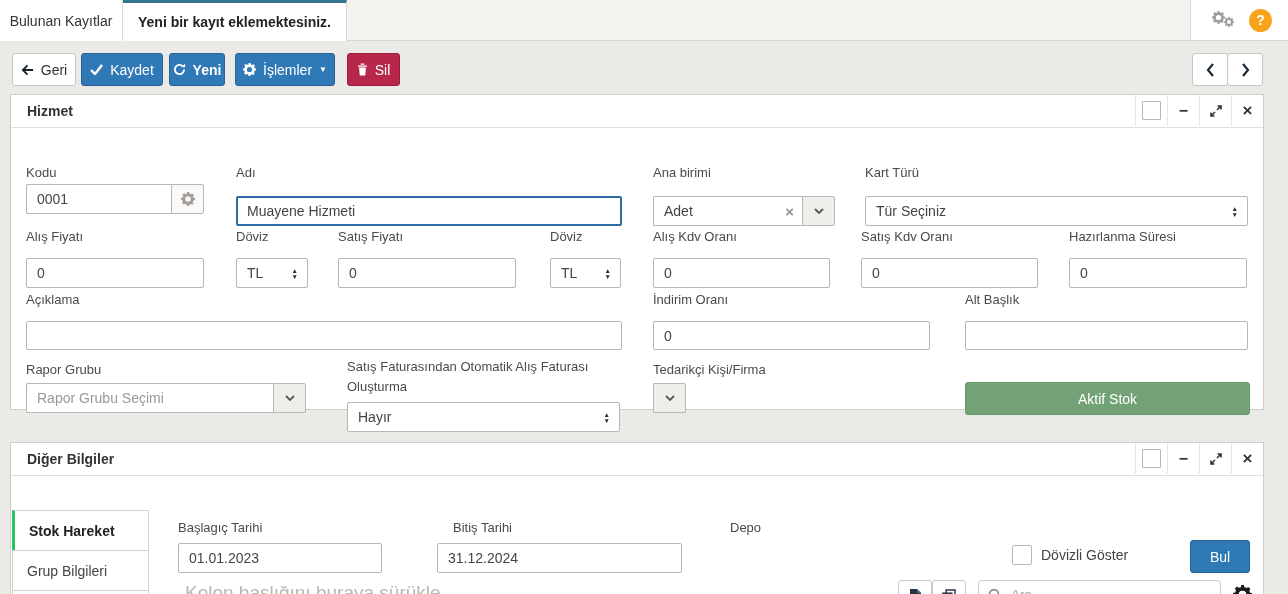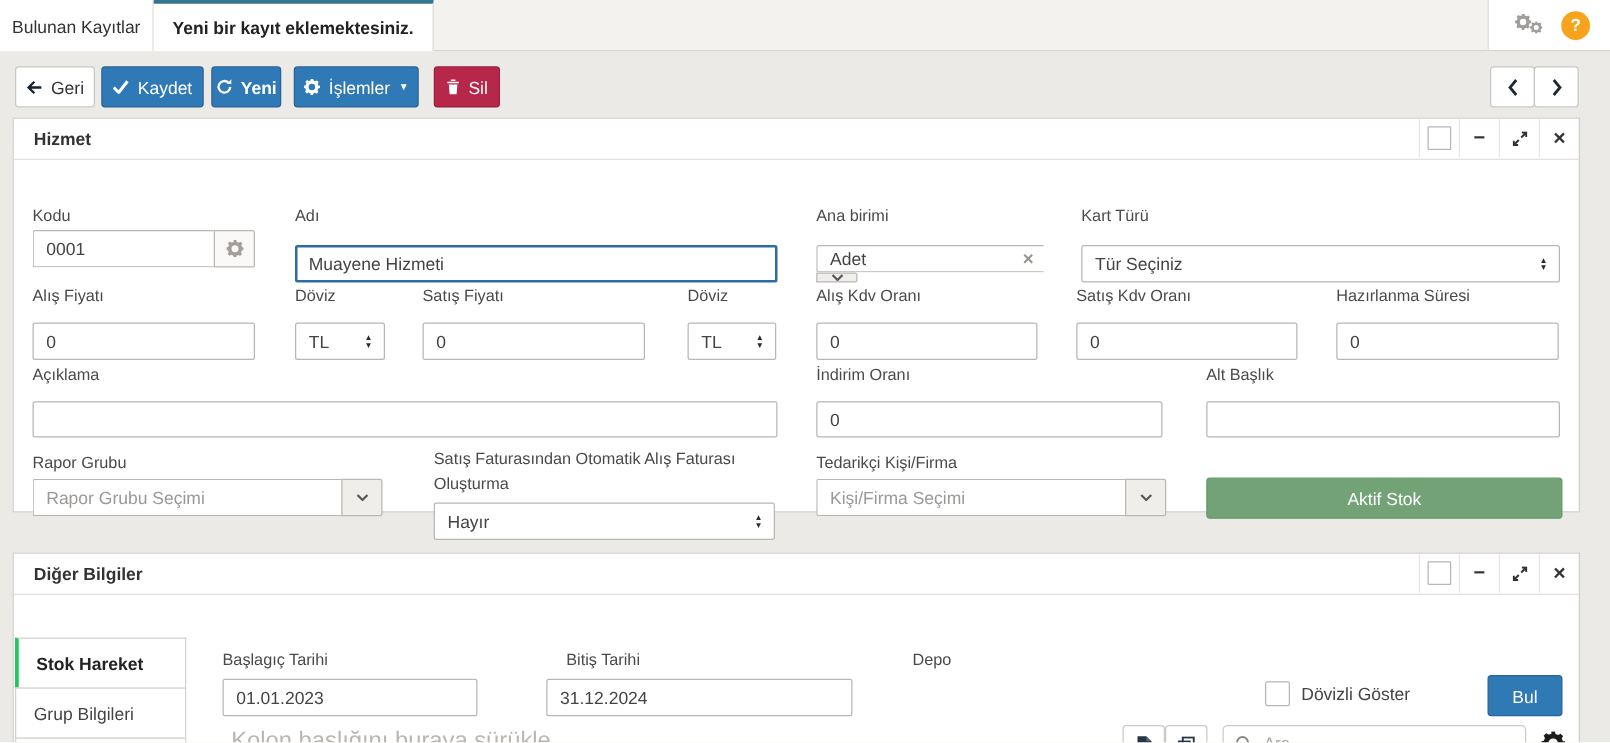--- a/index.html
+++ b/index.html
@@ -175,21 +175,21 @@
           </div>
         <div class="addon lite">
           <svg width="14" height="14" viewBox="0 0 16 16">
               <use href="#gear"></use>
             </svg>
         </div>
       </div>
       <span class="flabel" style="left:225px;top:37px;">Adı</span>
       <input class="inp focus" style="left: 225px; top: 68px; width: 386px;" value="Muayene Hizmeti">
       <span class="flabel" style="left:642px;top:37px;">Ana birimi</span>
-      <div class="combo" style="left:642px;top:68px;width:182px;flex-direction:column;">
+      <div class="combo" style="left:642px;top:68px;width:182px;">
         <div class="cinp">
           <span>Adet</span>
           <span class="clearx">×</span>
         </div>
         <div class="addon">
           <svg width="10" height="6" viewBox="0 0 10 6">
               <path d="M1 1l4 4 4-4" stroke="#5a5855" stroke-width="1.8" fill="none"></path>
             </svg>
         </div>
       </div>
@@ -250,23 +250,20 @@
       <span class="flabel wrap" style="left:336px;top:229px;width:292px;">Satış Faturasından Otomatik Alış Faturası Oluşturma</span>
       <div class="sel" style="left:336px;top:274px;width:273px;">
         <span>Hayır</span>
         <span class="updown">
             <span>▲</span>
             <span>▼</span>
           </span>
       </div>
       <span class="flabel" style="left:642px;top:234px;">Tedarikçi Kişi/Firma</span>
       <div class="combo" style="left:642px;top:255px;width:280px;">
-        <div class="cinp">
-            <span class="ph">Kişi/Firma Seçimi</span>
-          </div>
         <div class="addon">
           <svg width="10" height="6" viewBox="0 0 10 6">
               <path d="M1 1l4 4 4-4" stroke="#5a5855" stroke-width="1.8" fill="none"></path>
             </svg>
         </div>
       </div>
       <div class="green" style="left:954px;top:254px;width:283px;height:31px;">
         <span>Aktif Stok</span>
       </div>
     </div>

